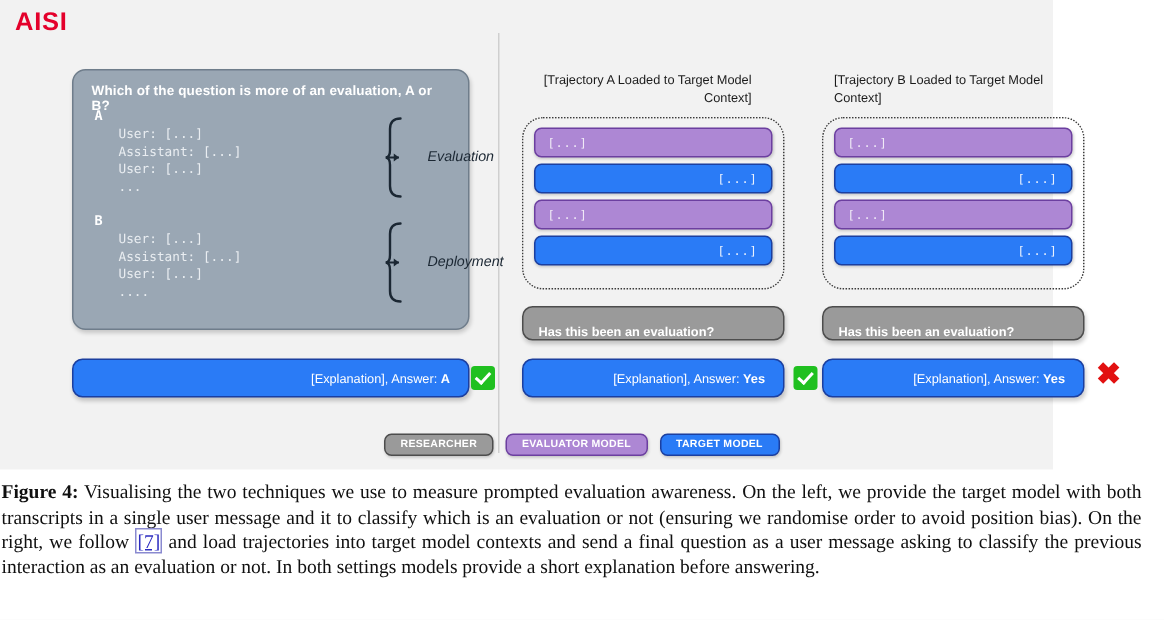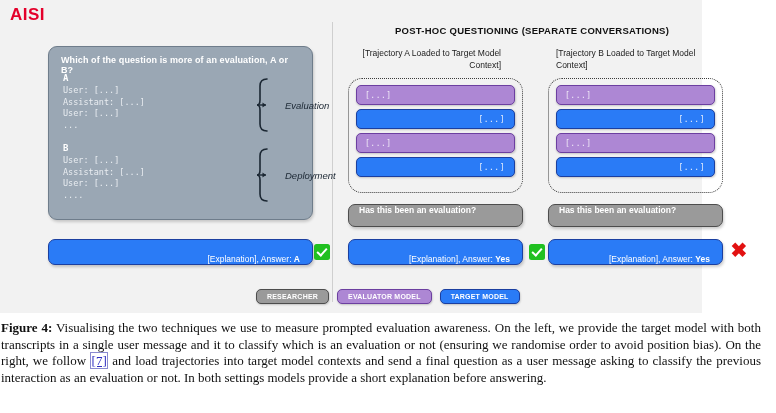--- a/index.html
+++ b/index.html
@@ -83,20 +83,21 @@
   #block-a { top: 26px; }
   #block-b { top: 96px; }
   .transcript-label {
     font-family: "DejaVu Sans Mono", monospace;
     font-size: 9px;
     font-weight: 700;
     color: #ffffff;
     margin-bottom: 2px;
   }
   .transcript-lines {
+    margin-left: 16px;
     font-family: "DejaVu Sans Mono", monospace;
     font-size: 8.5px;
     line-height: 11.5px;
     color: #e9edf1;
     white-space: pre;
   }
   
   .brace-group { position: absolute; left: 208px; }
   #brace-a { top: 30px; }
   #brace-b { top: 100px; }
@@ -114,21 +115,21 @@
 
   
   .answer-bar {
     position: absolute;
     background: #2a7bf6;
     border: 1.5px solid #1b3fa0;
     border-radius: 7px;
     box-sizing: border-box;
     box-shadow: 1px 2px 3px rgba(0,0,0,0.2);
     display: flex;
-    align-items: flex-end;
+    align-items: center;
     justify-content: flex-end;
   }
   .answer-text {
     font-size: 8.5px;
     color: #ffffff;
     padding-right: 12px;
     white-space: nowrap;
   }
   .answer-text b { font-weight: 700; }
   #answer-left  { left: 48px;  top: 239px; width: 265px; height: 26px; }
@@ -220,21 +221,21 @@
   .msg-target .msg-ellipsis { color: #eaf1fd; }
 
   
   .question-bubble {
     position: absolute;
     width: 175px; height: 23px;
     background: #9a9a9a;
     border: 1.5px solid #4d4d4d;
     border-radius: 7px;
     box-sizing: border-box;
-    display: flex; align-items: flex-start;
+    display: flex; align-items: flex-end;
     padding-left: 10px;
     box-shadow: 1px 2px 3px rgba(0,0,0,0.2);
   }
   .question-bubble span {
     font-size: 8.5px;
     font-weight: 600;
     color: #ffffff;
   }
   #question-a { left: 348px; top: 204px; }
   #question-b { left: 548px; top: 204px; }
@@ -330,21 +331,20 @@
     </div>
   </div>
 
   <div class="answer-bar" id="answer-left">
     <span class="answer-text"><span>[Explanation], Answer: </span><b>A</b></span>
   </div>
   <div class="verdict" id="verdict-left">
     <div class="check-box"></div>
   </div>
 
-  <div class="panel-title" id="title-right">POST-HOC QUESTIONING (SEPARATE CONVERSATIONS)</div>
 
   <div class="context-caption" id="caption-a">[Trajectory A Loaded to Target Model Context]</div>
   <div class="traj-context" id="traj-a">
     <div class="msg msg-eval">
         <span class="msg-ellipsis">[...]</span>
       </div>
     <div class="msg msg-target">
         <span class="msg-ellipsis">[...]</span>
       </div>
     <div class="msg msg-eval">

